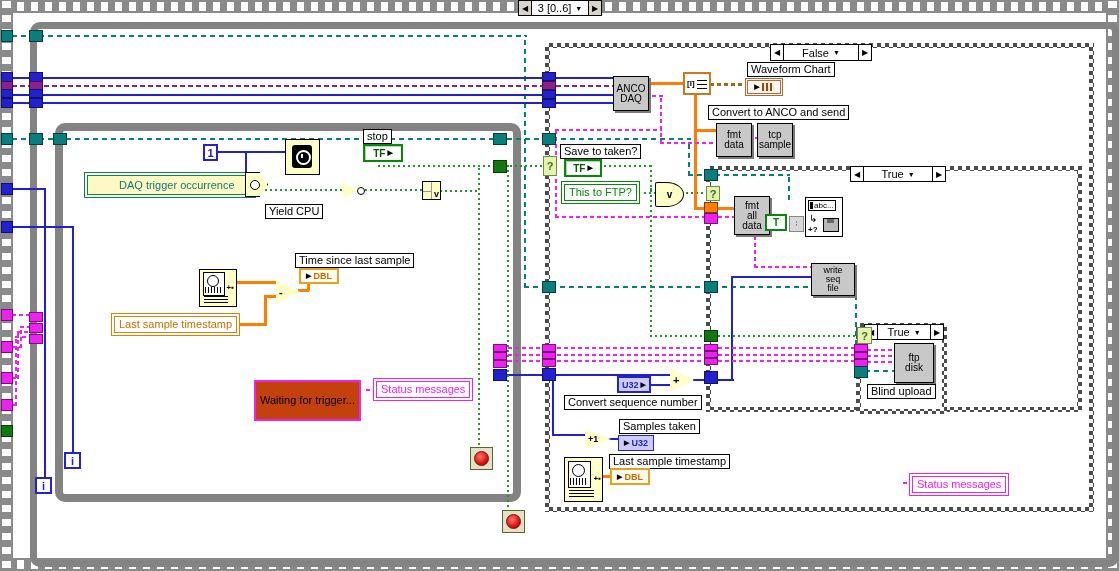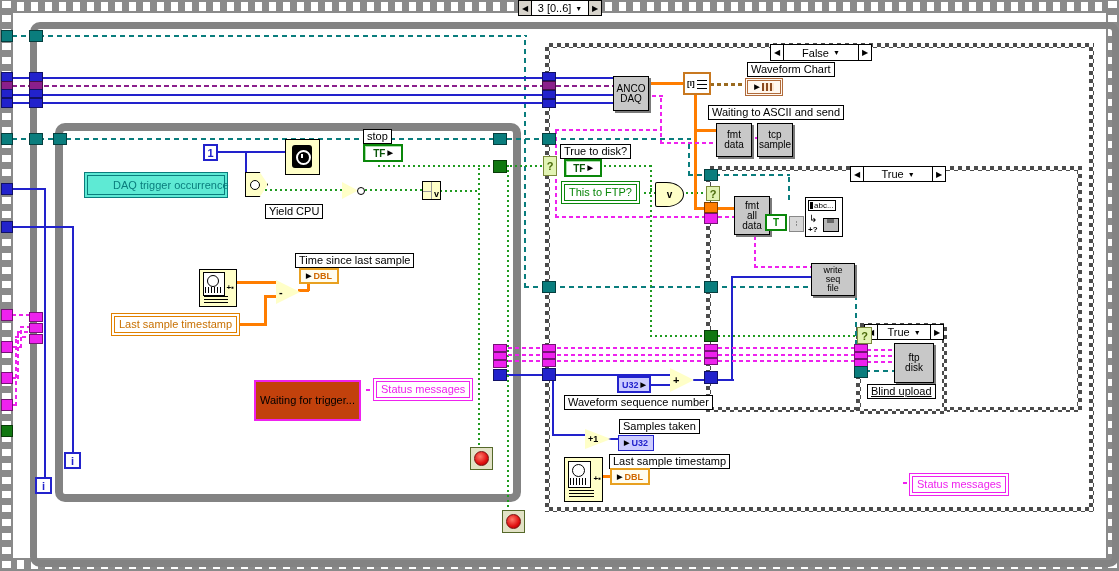--- a/index.html
+++ b/index.html
@@ -29,22 +29,22 @@
   .lbl{position:absolute;z-index:45;background:#fff;border:1px solid #000;padding:0 3px;
        line-height:13px;white-space:nowrap;}
   
   .strc{position:absolute;z-index:45;background:#c2410c;border:2px solid #ee22ee;padding:12px 4px;
         line-height:13px;white-space:nowrap;}
   
   .loc{position:absolute;z-index:45;background:#fff;padding:1px 4px;line-height:13px;white-space:nowrap;}
   .locpink{border:4px double #ee22ee;color:#ee22ee;}
   .locgreen{border:4px double #0a870a;color:#0a870a;}
   .locorange{border:4px double #e08000;color:#c87000;}
-  .refnum{position:absolute;z-index:45;background:#5eead4;border:4px double #0a7d7d;color:#0a7d7d;
-          padding:1px 6px;line-height:14px;white-space:nowrap;display:flex;align-items:center;gap:19px;}
+  .refnum{position:absolute;z-index:45;background:#fef9c3;border:4px double #0a7d7d;color:#0a7d7d;
+          padding:1px 20px;line-height:14px;white-space:nowrap;display:flex;align-items:center;gap:11px;}
   .globe{width:11px;height:11px;border-radius:50%;background:radial-gradient(circle at 35% 30%,#66c8c8,#0a6a7d 70%,#044);}
   
   .term{position:absolute;z-index:46;display:flex;align-items:center;justify-content:center;
         box-sizing:border-box;font-weight:bold;background:#fff;}
   .tf{border:2px solid #0a870a;color:#0a570a;box-shadow:inset 1px 1px 0 #a8dfa8;}
   .u32{background:#ccccff;border:2px solid #2222cc;color:#2222cc;font-size:9px;}
   .dbl{background:#fffdf0;border:2px solid #e8a020;color:#d06800;font-size:9px;}
   .chart{border:3px double #b06a3a;background:#fff8f0;}
   .iterm{border:2px solid #2323cc;color:#2323cc;background:#fff;font-size:11px;}
   .qsel{background:#e2f4b4;border:1px solid #7a8a3a;color:#4a6a0a;}
@@ -354,28 +354,28 @@
     <span style="font-size:8px;font-weight:bold;">[I]</span>
     <span style="flex:1;height:11px;background:repeating-linear-gradient(0deg,#000 0 1px,#fff 1px 4px);"></span>
   </div>
 
   <div class="lbl" style="left:747px;top:62px;">Waveform Chart</div>
   <div class="term chart" style="left:745px;top:78px;width:38px;height:18px;gap:2px;">
     <span style="font-size:7px;">▶</span>
     <span class="bars"></span>
   </div>
 
-  <div class="lbl" style="left:708px;top:105px;">Waiting to ASCII and send</div>
+  <div class="lbl" style="left:708px;top:105px;">Convert to ANCO and send</div>
 
   <div class="sub" style="left:716px;top:123px;width:34px;height:32px;">fmt
 data</div>
   <div class="sub" style="left:757px;top:123px;width:34px;height:32px;">tcp
 sample</div>
 
-  <div class="lbl" style="left:560px;top:144px;">True to disk?</div>
+  <div class="lbl" style="left:560px;top:144px;">Save to taken?</div>
   <div class="term tf" style="left:564px;top:159px;width:38px;height:18px;font-size:10px;">
     <span>TF</span>
       <span style="font-size:7px;color:#000;margin-left:2px;">▶</span>
   </div>
   <div class="loc locgreen" style="left:561px;top:181px;">This to FTP?</div>
 
   <div class="abs" style="left:655px;top:182px;width:27px;height:23px;z-index:45;background:#ffffc8;border:1px solid #000;border-radius:2px 60% 60% 2px / 2px 50% 50% 2px;display:flex;align-items:center;justify-content:center;font-weight:bold;font-size:10px;">
     <span>v</span>
   </div>
 
@@ -408,27 +408,27 @@
   <div class="sub" style="left:811px;top:263px;width:42px;height:31px;font-size:9px;line-height:9px;">write
 seq
 file</div>
 
 
   <div class="term qsel" style="left:857px;top:327px;width:15px;height:17px;">
       <span>?</span>
     </div>
   <div class="sub" style="left:894px;top:343px;width:38px;height:38px;">ftp
 disk</div>
-  <div class="lbl" style="left:867px;top:384px;text-decoration:underline;">Blind upload</div>
+  <div class="lbl" style="left:867px;top:384px;">Blind upload</div>
 
   <div class="term u32" style="left:617px;top:376px;width:34px;height:17px;">
     <span>U32</span>
       <span style="font-size:7px;color:#000;margin-left:2px;">▶</span>
   </div>
-  <div class="lbl" style="left:564px;top:395px;">Waveform sequence number</div>
+  <div class="lbl" style="left:564px;top:395px;">Convert sequence number</div>
 
   <div class="tri" style="left:670px;top:368px;width:24px;height:24px;">
       <span>+</span>
     </div>
   <div class="tri" style="left:585px;top:429px;width:26px;height:20px;font-size:9px;">
       <span>+1</span>
     </div>
 
   <div class="lbl" style="left:619px;top:419px;">Samples taken</div>
   <div class="term u32" style="left:618px;top:435px;width:36px;height:16px;border-width:1px;">

